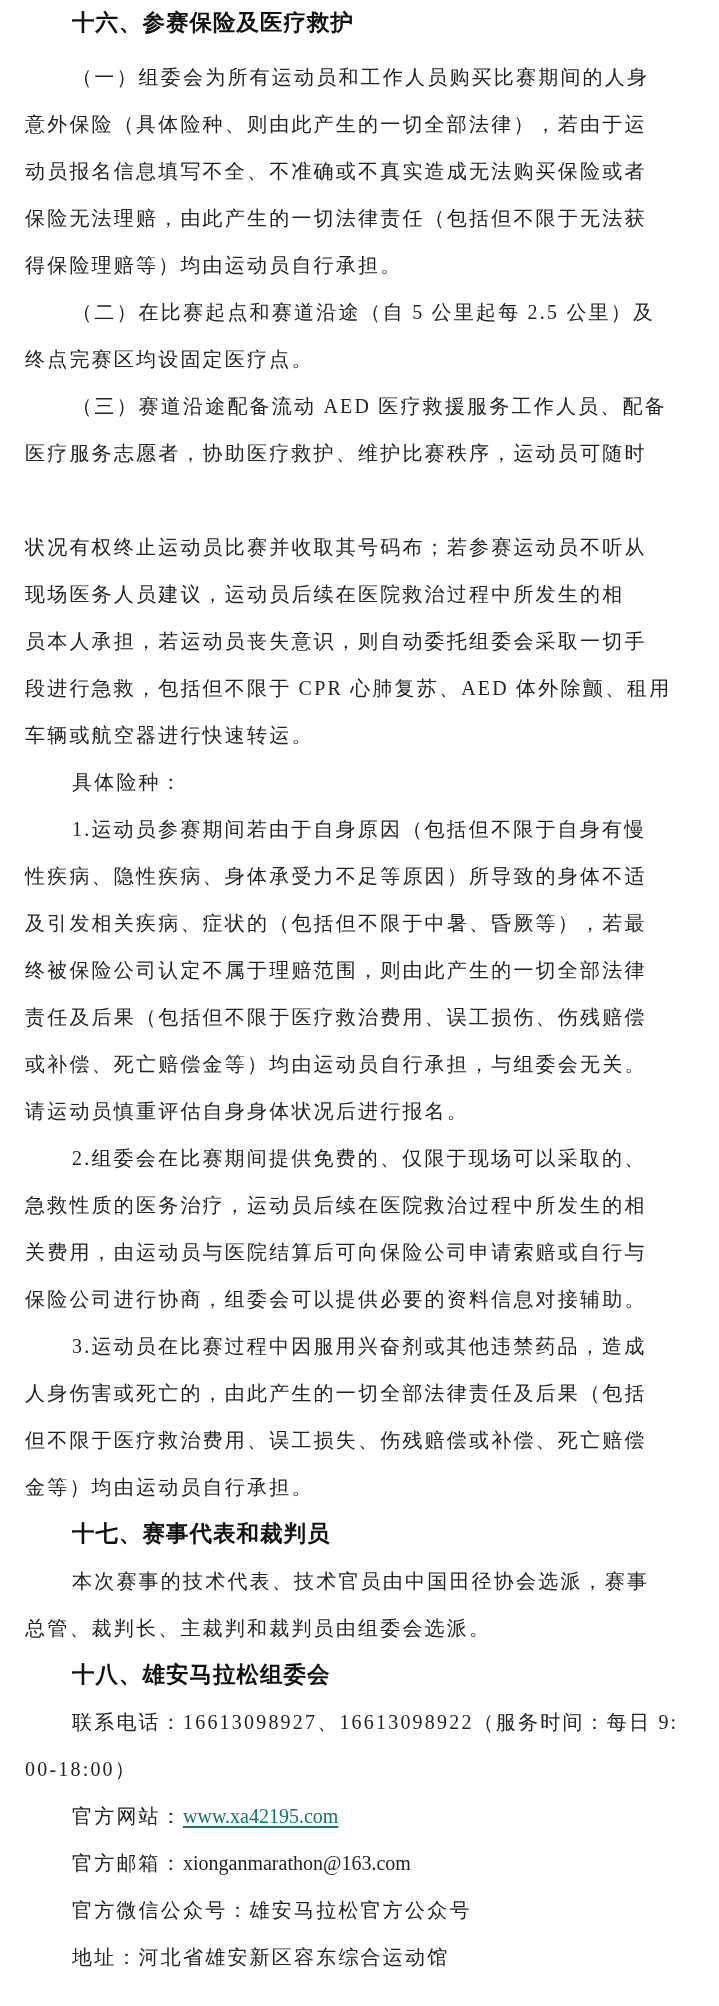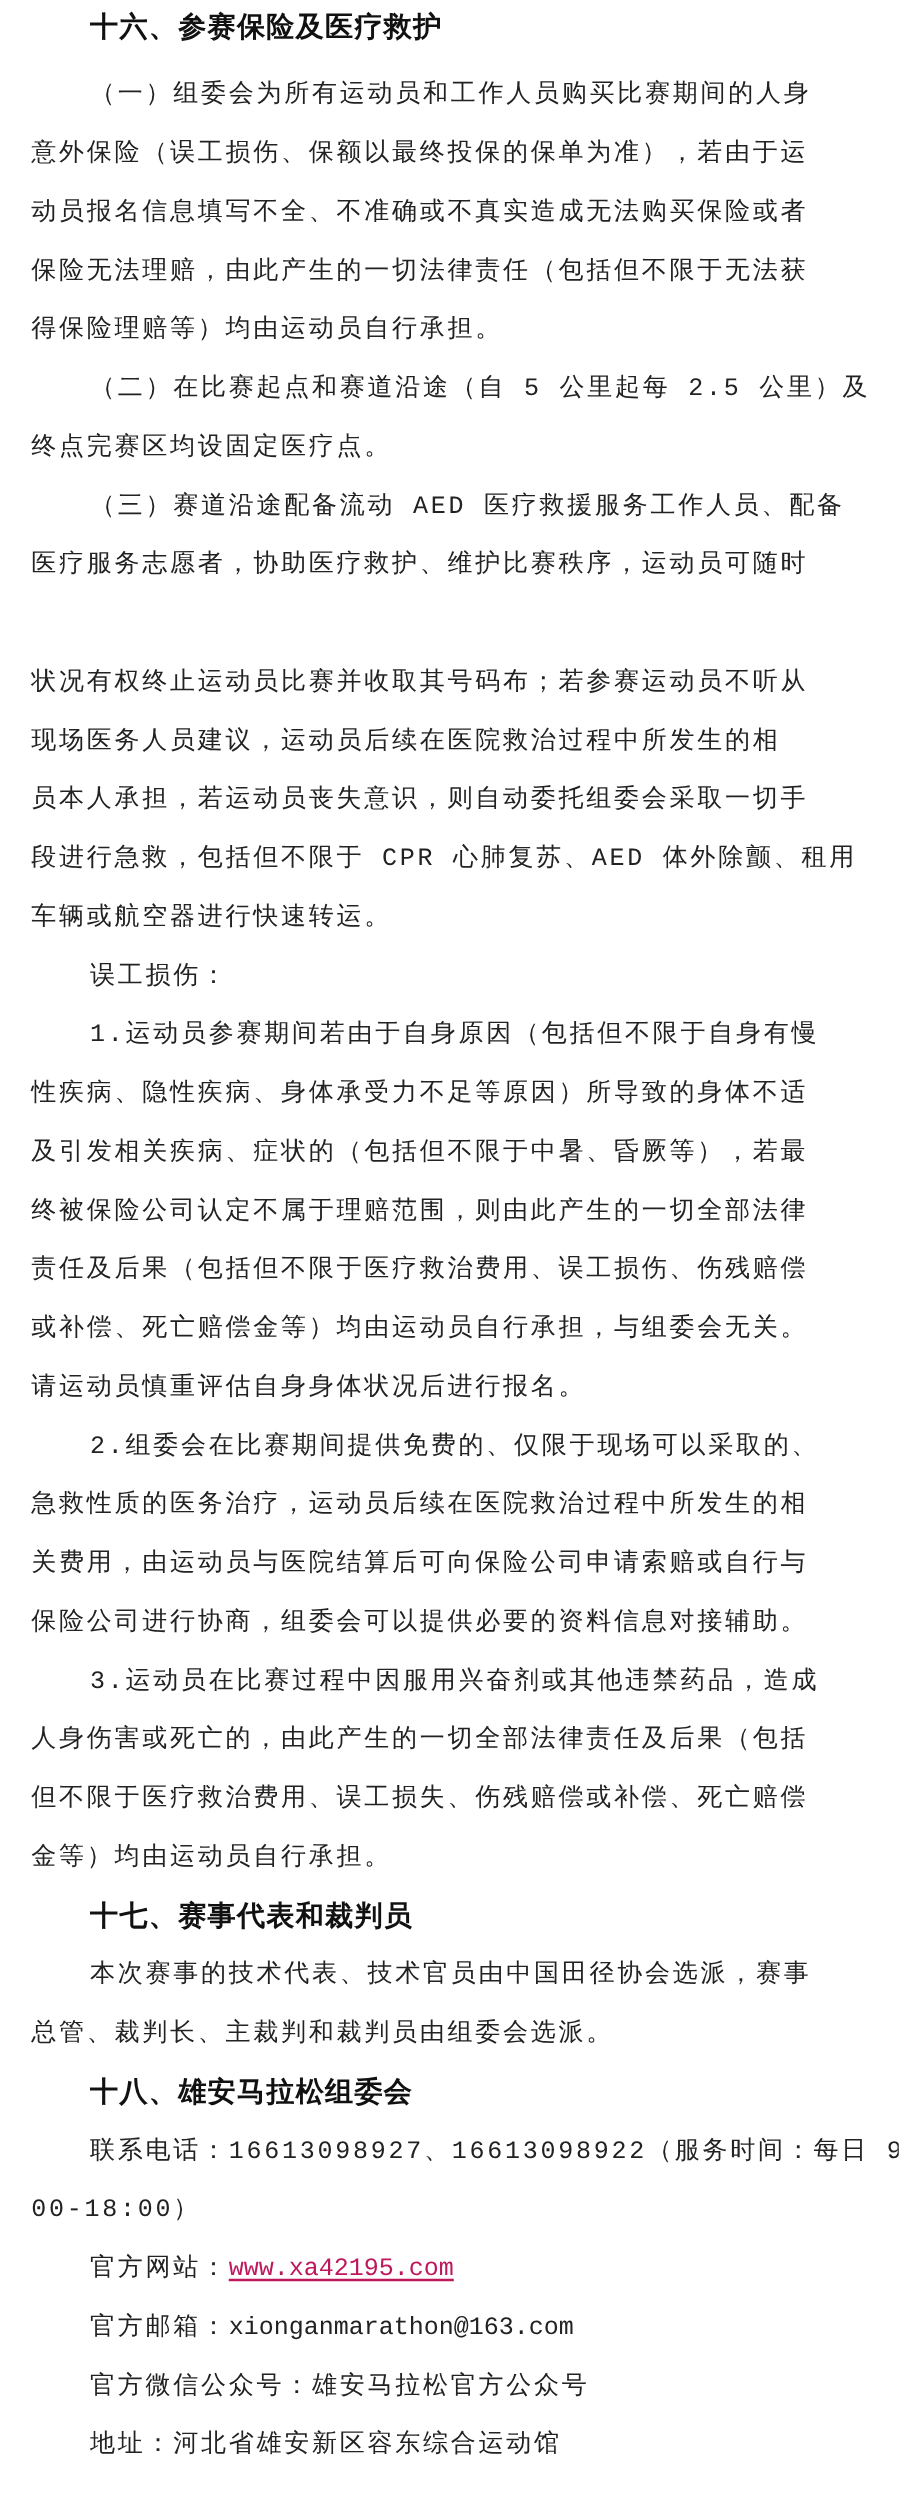--- a/index.html
+++ b/index.html
@@ -1,56 +1,56 @@
 <!DOCTYPE html>
 <html><head>
 <meta charset="utf-8">
 <style>
   html, body { margin: 0; padding: 0; background: #ffffff; }
   body { width: 719px; height: 2006px; overflow: hidden; position: relative; }
   .page {
     position: absolute; left: 0; top: 0; width: 719px; height: 1512px;
     background: #ffffff; color: #1a1a1a;
-    font-family: Liberation Mono, monospace;
+    font-family: Liberation Serif, serif;
   }
   .line {
     position: absolute; left: 25px; white-space: nowrap;
     font-size: 20px; line-height: 30px; height: 30px;
     letter-spacing: 2.2px; color: #222222;
   }
   .line.indent { left: 72px; }
   .line.heading { font-weight: bold; letter-spacing: 1px; color: #111111; font-size: 22.5px; }
-  .link { text-decoration: underline; text-underline-offset: 3px; color: #be185d; cursor: pointer; letter-spacing: 0; }
+  .link { text-decoration: underline; text-underline-offset: 3px; color: #0f766e; cursor: pointer; letter-spacing: 0; }
   .latin { letter-spacing: 0; }
 </style>
 </head>
 <body>
 
 <div class="page">
 
   <div class="line indent heading" style="top:8px">十六、参赛保险及医疗救护</div>
 
   <div class="line indent" style="top:62px">（一）组委会为所有运动员和工作人员购买比赛期间的人身</div>
-  <div class="line" style="top:109px">意外保险（误工损伤、保额以最终投保的保单为准），若由于运</div>
+  <div class="line" style="top:109px">意外保险（具体险种、则由此产生的一切全部法律），若由于运</div>
   <div class="line" style="top:156px">动员报名信息填写不全、不准确或不真实造成无法购买保险或者</div>
   <div class="line" style="top:203px">保险无法理赔，由此产生的一切法律责任（包括但不限于无法获</div>
   <div class="line" style="top:250px">得保险理赔等）均由运动员自行承担。</div>
 
   <div class="line indent" style="top:297px">（二）在比赛起点和赛道沿途（自 5 公里起每 2.5 公里）及</div>
   <div class="line" style="top:344px">终点完赛区均设固定医疗点。</div>
 
   <div class="line indent" style="top:391px">（三）赛道沿途配备流动 AED 医疗救援服务工作人员、配备</div>
   <div class="line" style="top:438px">医疗服务志愿者，协助医疗救护、维护比赛秩序，运动员可随时</div>
   <div class="line" style="top:532px">状况有权终止运动员比赛并收取其号码布；若参赛运动员不听从</div>
   <div class="line" style="top:579px">现场医务人员建议，运动员后续在医院救治过程中所发生的相</div>
   <div class="line" style="top:626px">员本人承担，若运动员丧失意识，则自动委托组委会采取一切手</div>
   <div class="line" style="top:673px">段进行急救，包括但不限于 CPR 心肺复苏、AED 体外除颤、租用</div>
   <div class="line" style="top:720px">车辆或航空器进行快速转运。</div>
 
-  <div class="line indent" style="top:767px">误工损伤：</div>
+  <div class="line indent" style="top:767px">具体险种：</div>
 
   <div class="line indent" style="top:814px">1.运动员参赛期间若由于自身原因（包括但不限于自身有慢</div>
   <div class="line" style="top:861px">性疾病、隐性疾病、身体承受力不足等原因）所导致的身体不适</div>
   <div class="line" style="top:908px">及引发相关疾病、症状的（包括但不限于中暑、昏厥等），若最</div>
   <div class="line" style="top:955px">终被保险公司认定不属于理赔范围，则由此产生的一切全部法律</div>
   <div class="line" style="top:1002px">责任及后果（包括但不限于医疗救治费用、误工损伤、伤残赔偿</div>
   <div class="line" style="top:1049px">或补偿、死亡赔偿金等）均由运动员自行承担，与组委会无关。</div>
   <div class="line" style="top:1096px">请运动员慎重评估自身身体状况后进行报名。</div>
 
   <div class="line indent" style="top:1143px">2.组委会在比赛期间提供免费的、仅限于现场可以采取的、</div>

